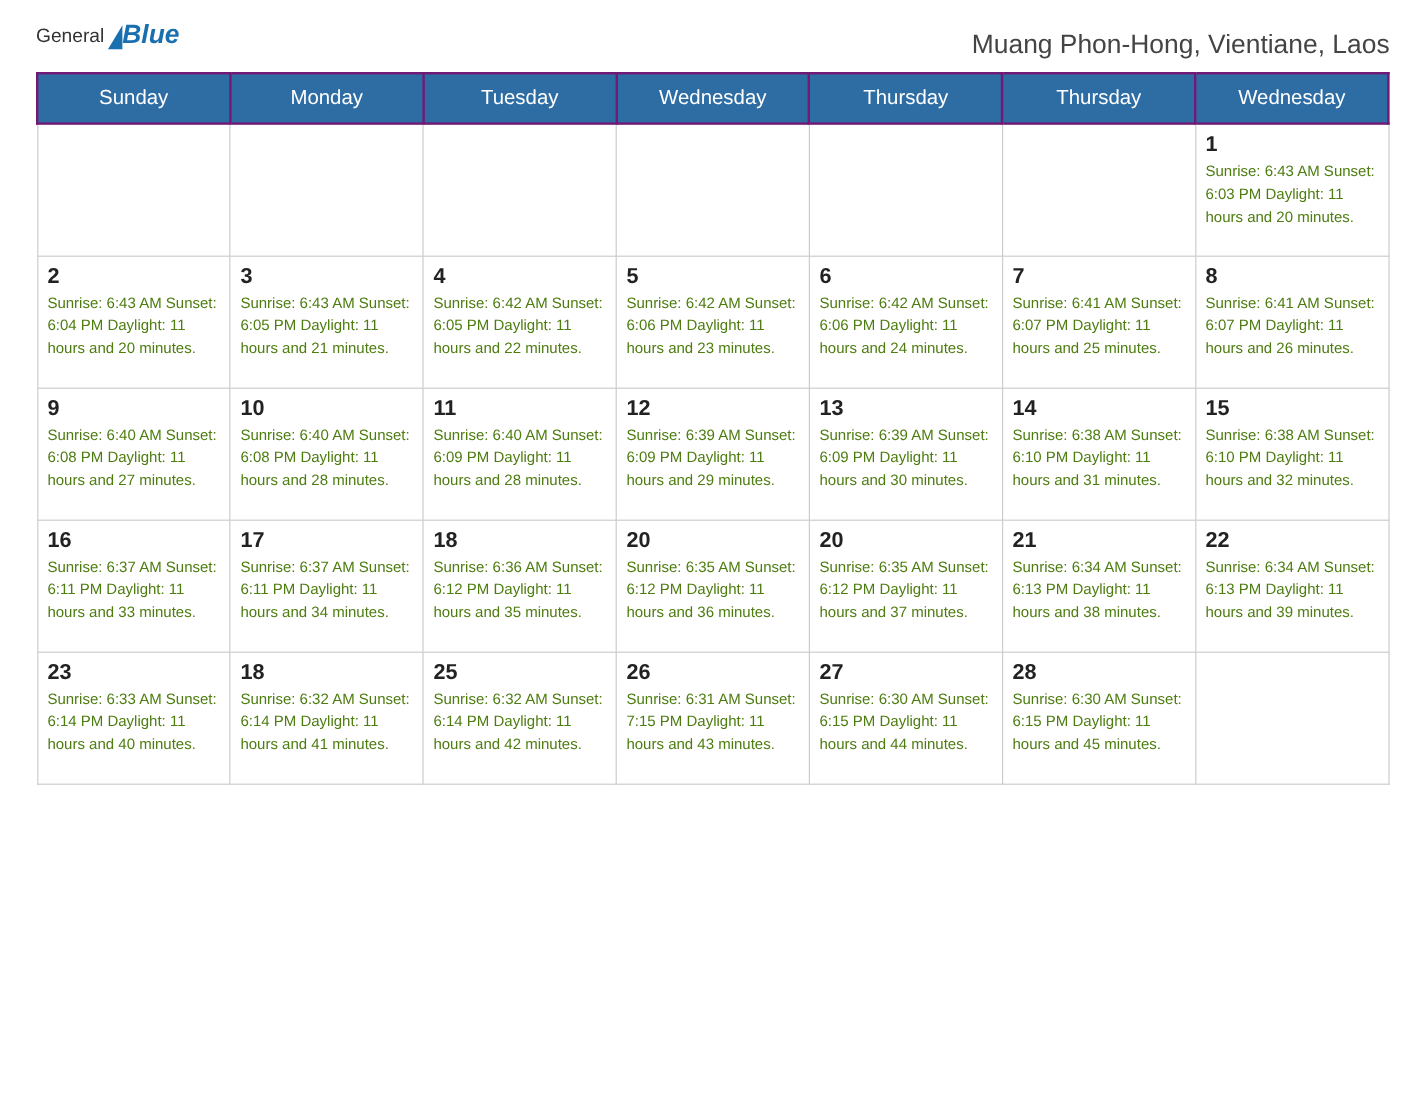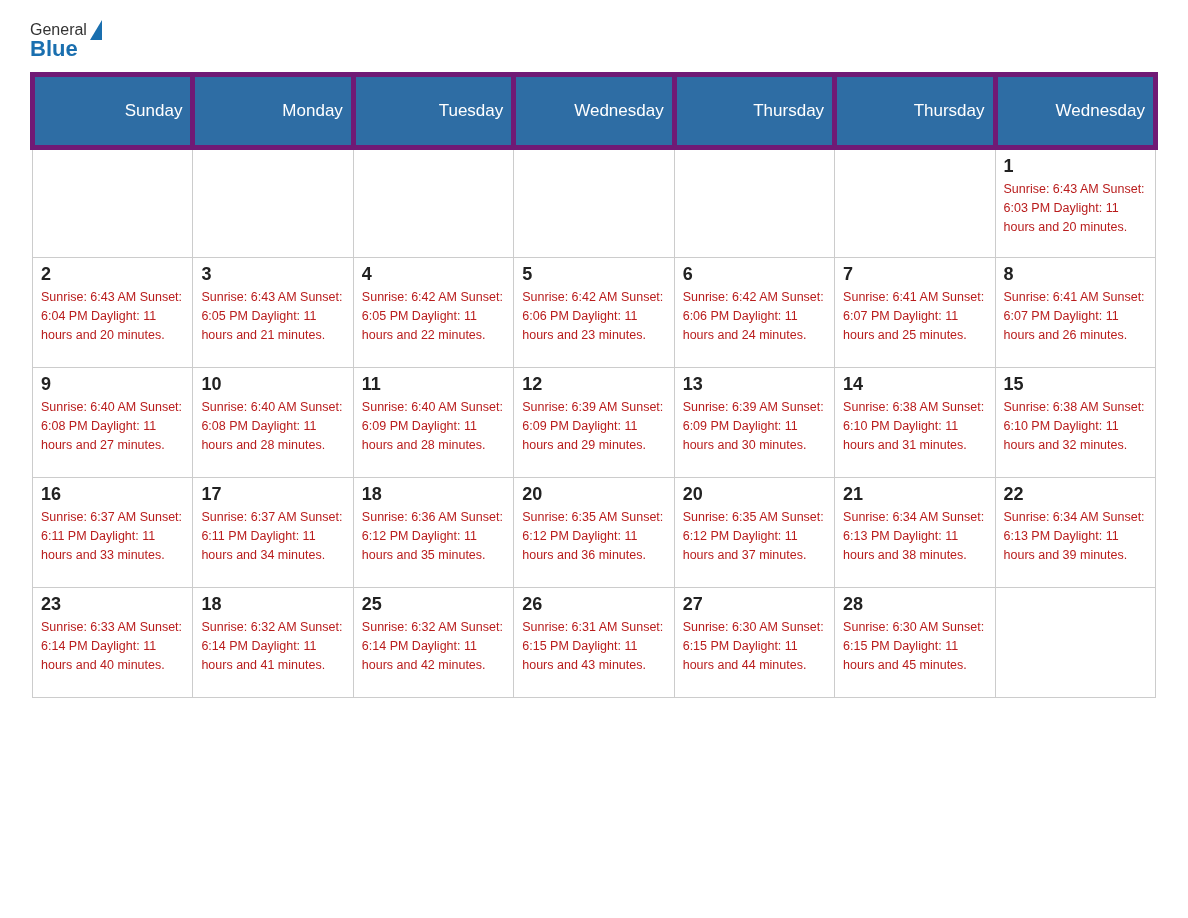--- a/index.html
+++ b/index.html
@@ -22,79 +22,80 @@
       width: 0;
       height: 0;
       border-left: 12px solid transparent;
       border-right: 0px solid transparent;
       border-bottom: 20px solid #1a6faf;
       display: inline-block;
       margin-left: 3px;
       margin-bottom: 0px;
       vertical-align: middle;
     }
-    .logo-blue { color: #1a6faf; font-size: 22px; font-weight: bold; }
+    .logo-blue { color: #1a6faf; font-size: 22px; font-weight: bold; font-style: italic; }
     .title-block { text-align: right; }
     .month-title { font-size: 52px; font-weight: bold; color: #222; line-height: 1.1; }
     .subtitle { font-size: 22px; color: #444; margin-top: 4px; }
     table {
       width: 100%;
       border-collapse: collapse;
       margin-top: 10px;
     }
     thead tr th {
       background-color: #2e6da4;
       color: #fff;
-      padding: 24px 8px;
+      padding: 10px 8px;
       font-size: 17px;
       font-weight: normal;
-      text-align: right;
-      border: 5px solid #701a75;
+      text-align: center;
+      border: 2px solid #701a75;
     }
     tbody tr td {
       vertical-align: top;
       border: 1px solid #ccc;
       padding: 6px 8px;
       min-height: 110px;
       height: 110px;
       width: calc(100% / 7);
       font-size: 13px;
       color: #333;
     }
     .day-number {
       font-size: 18px;
       font-weight: bold;
       color: #222;
       display: block;
       margin-bottom: 3px;
     }
     .day-info {
       font-size: 12.5px;
-      color: #b91c1c;
+      color: #4d7c0f;
       line-height: 1.5;
     }
     tbody tr td.empty { background: #fff; }
-    .logo-container { display: flex; flex-direction: column; }
+    .logo-container { display: flex; flex-direction: row; }
     .logo-line1 { display: flex; align-items: center; }
     .logo-line2 { margin-top: -4px; }
   </style>
 </head>
 <body>
 
 <div class="header">
   <div class="logo-container">
     <div class="logo-line1">
       <span class="logo-general">General</span>
       <span class="logo-flag"></span>
     </div>
     <div class="logo-line2">
       <span class="logo-blue">Blue</span>
     </div>
   </div>
   <div class="title-block">
+    <div class="subtitle">Muang Phon-Hong, Vientiane, Laos</div>
   </div>
 </div>
 
 <table>
   <thead>
     <tr>
     <th>Sunday</th>
         <th>Monday</th>
         <th>Tuesday</th>
         <th>Wednesday</th>
@@ -265,21 +266,21 @@
         </td>
         <td>
           <span class="day-number">25</span>
           <div class="day-info">Sunrise: 6:32 AM
 Sunset: 6:14 PM
 Daylight: 11 hours and 42 minutes.</div>
         </td>
         <td>
           <span class="day-number">26</span>
           <div class="day-info">Sunrise: 6:31 AM
-Sunset: 6:15 PM
+Sunset: 7:15 PM
 Daylight: 11 hours and 43 minutes.</div>
         </td>
         <td>
           <span class="day-number">27</span>
           <div class="day-info">Sunrise: 6:30 AM
 Sunset: 6:15 PM
 Daylight: 11 hours and 44 minutes.</div>
         </td>
         <td>
           <span class="day-number">28</span>

